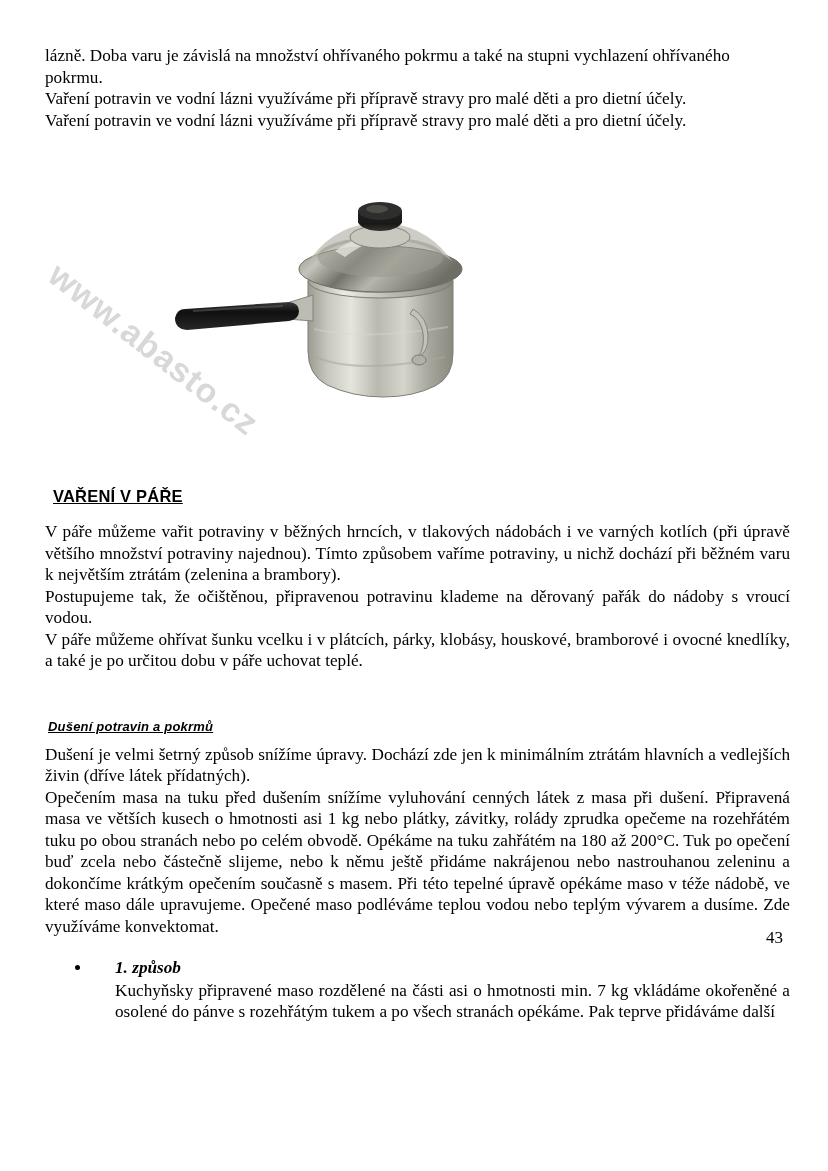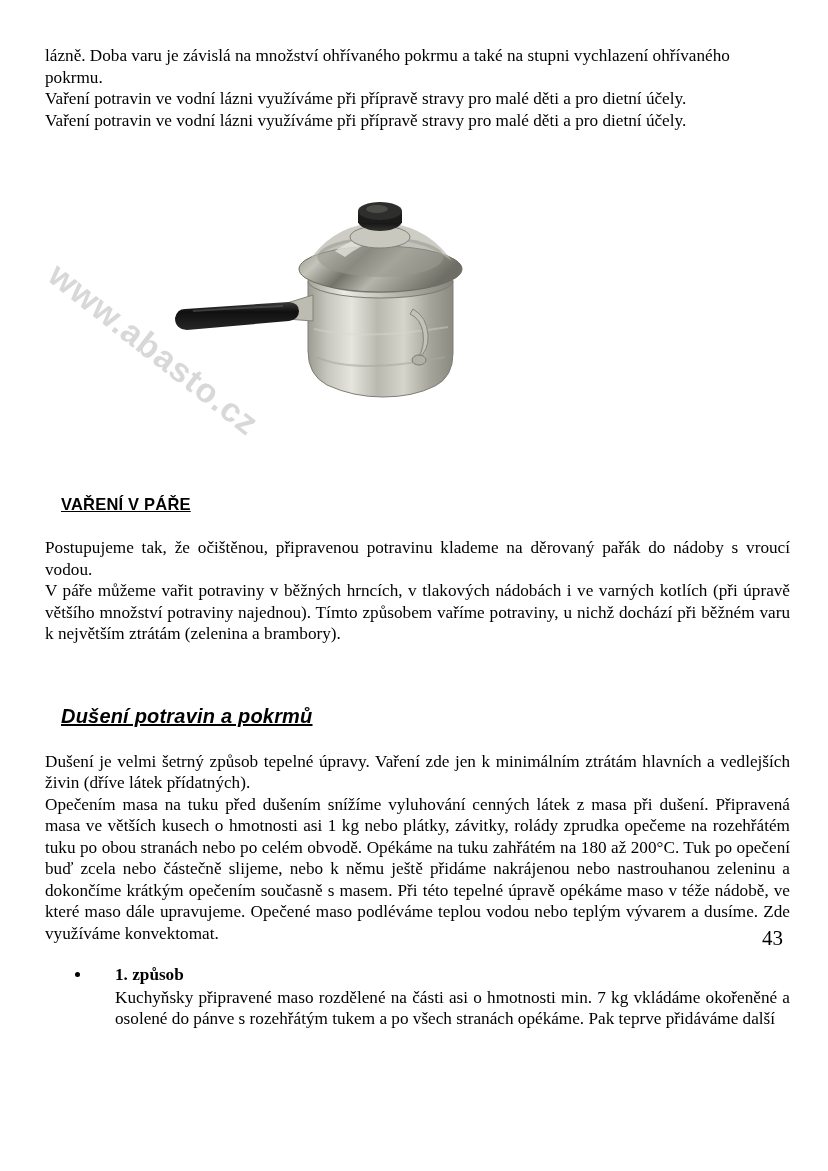--- a/index.html
+++ b/index.html
@@ -81,31 +81,31 @@
     transform: rotate(38deg);
     transform-origin: 0 50%;
     white-space: nowrap;
   }
 
   
   .pan { position:absolute; left:0; top:0; width:300px; height:265px; }
 
   
   h2.h-plain {
-    margin: 16px;
+    margin: 8px;
     font-family: "Liberation Sans", "DejaVu Sans", sans-serif;
     font-size: 16.5px;
     font-weight: bold;
     text-decoration: underline;
     letter-spacing: 0.2px;
   }
   h2.h-italic {
-    margin: 16px;
+    margin: 3px;
     font-family: "Liberation Sans", "DejaVu Sans", sans-serif;
-    font-size: 20px;
+    font-size: 13px;
     font-weight: bold;
     font-style: italic;
     text-decoration: underline;
     letter-spacing: 0.2px;
   }
 
   .sec-gap-1 { height: 44px; }
   .after-head { height: 7px; }
 
   
@@ -125,35 +125,36 @@
     left: 30px;
     top: 8px;
     width: 5px;
     height: 5px;
     border-radius: 50%;
     background: #000;
   }
   .li-title {
     font-weight: bold;
     display: block;
+    font-style: italic;
   }
   .li-body {
     display: block;
     text-align: justify;
     margin-top: 1px;
   }
 
   .list-gap { height: 20px; }
 
   
   .pagenum {
     position: absolute;
     right: 45px;
     bottom: 47px;
-    font-size: 21px;
+    font-size: 17px;
     line-height: 20px;
   }
 </style>
 </head>
 <body>
 
 <div class="page">
   <div class="content">
 
     <div class="intro">
@@ -232,28 +233,29 @@
           <path d="M26 150 Q70 147 116 145" fill="none" stroke="#5d5d5d" stroke-width="2" opacity="0.55"></path>
         </svg>
       </div>
       <div class="wm">
         <span>www.abasto.cz</span>
       </div>
     </div>
 
     <h2 class="h-plain">VAŘENÍ V PÁŘE</h2>
     <div class="after-head"></div>
+    <p class="body">V páře můžeme vařit potraviny v běžných hrncích, v tlakových nádobách i ve varných kotlích (při úpravě většího množství potraviny najednou). Tímto způsobem vaříme potraviny, u nichž dochází při běžném varu k největším ztrátám (zelenina a brambory).</p>
     <p class="body">Postupujeme tak, že očištěnou, připravenou potravinu klademe na děrovaný pařák do nádoby s vroucí vodou.</p>
-    <p class="body">V páře můžeme vařit potraviny v běžných hrncích, v tlakových nádobách i ve varných kotlích (při úpravě většího množství potraviny najednou). Tímto způsobem vaříme potraviny, u nichž dochází při běžném varu k největším ztrátám (zelenina a brambory).</p>
+    <p class="body">V páře můžeme ohřívat šunku vcelku i v plátcích, párky, klobásy, houskové, bramborové i ovocné knedlíky, a také je po určitou dobu v páře uchovat teplé.</p>
 
     <div class="sec-gap-1"></div>
 
     <h2 class="h-italic">Dušení potravin a pokrmů</h2>
     <div class="after-head"></div>
-    <p class="body">Dušení je velmi šetrný způsob tepelné úpravy. Vaření zde jen k minimálním ztrátám hlavních a vedlejších živin (dříve látek přídatných).</p>
+    <p class="body">Dušení je velmi šetrný způsob snížíme úpravy. Dochází zde jen k minimálním ztrátám hlavních a vedlejších živin (dříve látek přídatných).</p>
     <p class="body">Opečením masa na tuku před dušením snížíme vyluhování cenných látek z masa při dušení. Připravená masa ve větších kusech o hmotnosti asi 1 kg nebo plátky, závitky, rolády zprudka opečeme na rozehřátém tuku po obou stranách nebo po celém obvodě. Opékáme na tuku zahřátém na 180 až 200°C. Tuk po opečení buď zcela nebo částečně slijeme, nebo k němu ještě přidáme nakrájenou nebo nastrouhanou zeleninu a dokončíme krátkým opečením současně s masem. Při této tepelné úpravě opékáme maso v téže nádobě, ve které maso dále upravujeme. Opečené maso podléváme teplou vodou nebo teplým vývarem a dusíme. Zde využíváme konvektomat.</p>
 
     <div class="list-gap"></div>
 
     <ul class="bullets">
       <li>
         <span class="dot"></span>
         <span class="li-title">1. způsob</span>
         <span class="li-body">Kuchyňsky připravené maso rozdělené na části asi o hmotnosti min. 7 kg vkládáme okořeněné a osolené do pánve s rozehřátým tukem a po všech stranách opékáme. Pak teprve přidáváme další</span>
       </li>

